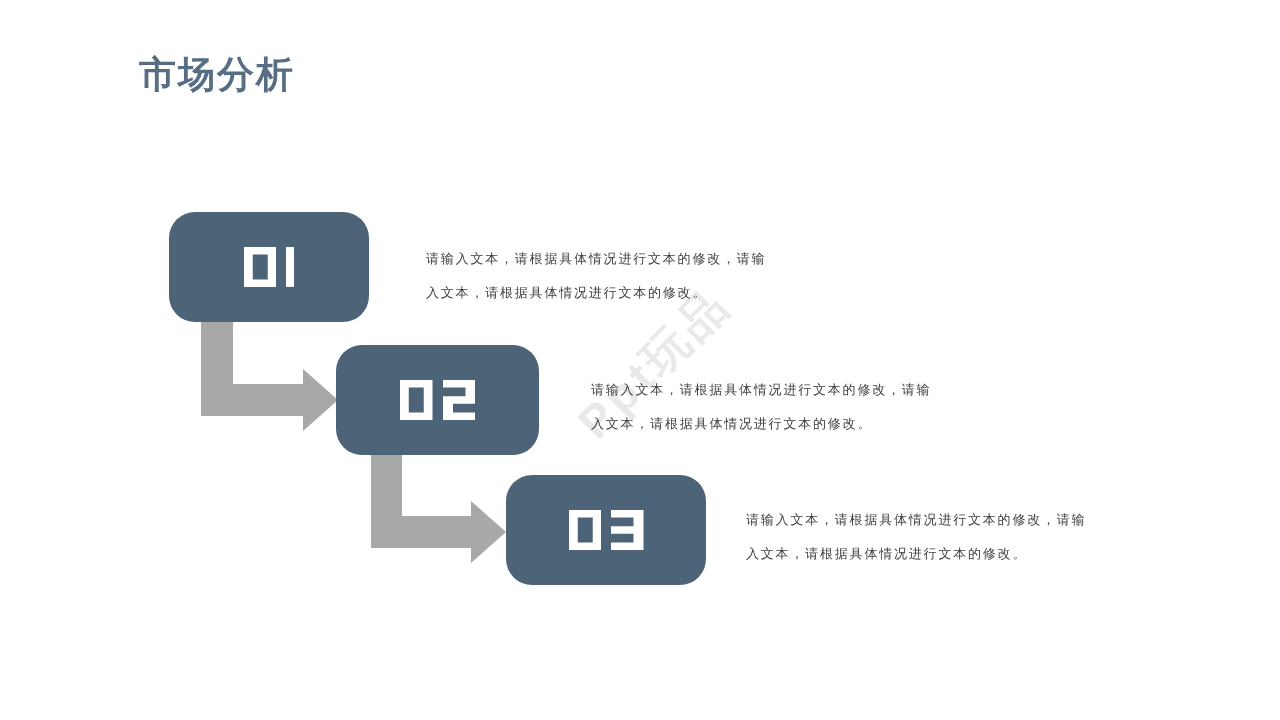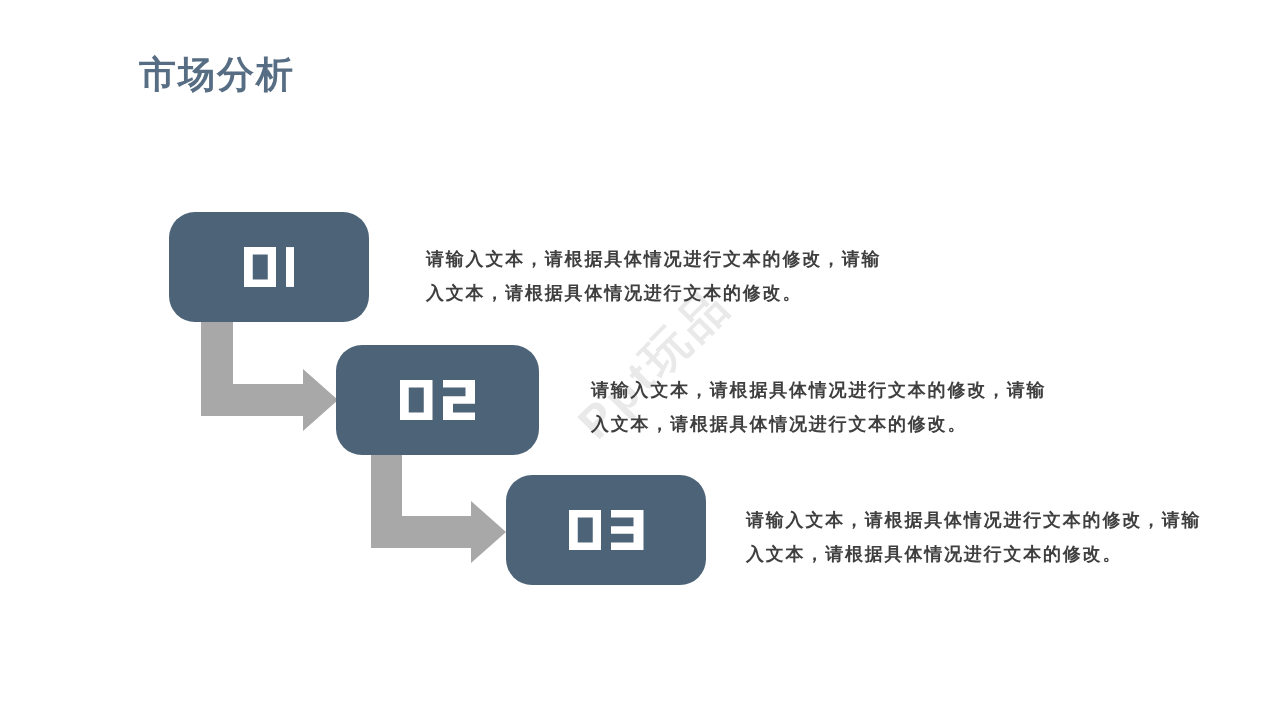--- a/index.html
+++ b/index.html
@@ -29,21 +29,21 @@
     background:var(--box,#4d6377);
     display:flex;align-items:center;justify-content:center;
   }
   .box1{left:158px;top:212px;width:200px;height:110px;}
   .box2{left:325px;top:345px;width:203px;height:110px;}
   .box3{left:495px;top:475px;width:200px;height:110px;}
   .digits{display:flex;align-items:center;gap:10px;}
   .digits svg{display:block;}
   .steptext{
     position:absolute;white-space:nowrap;
-    font-size:18px;font-weight:700;letter-spacing:1.8px;line-height:34px;
+    font-size:13px;font-weight:400;letter-spacing:1.8px;line-height:34px;
     color:var(--text,#3f3f3f);
   }
   .text1{left:415px;top:242px;}
   .text2{left:580px;top:373px;}
   .text3{left:735px;top:503px;}
 </style>
 </head>
 <body>
 
 <div class="slide">

